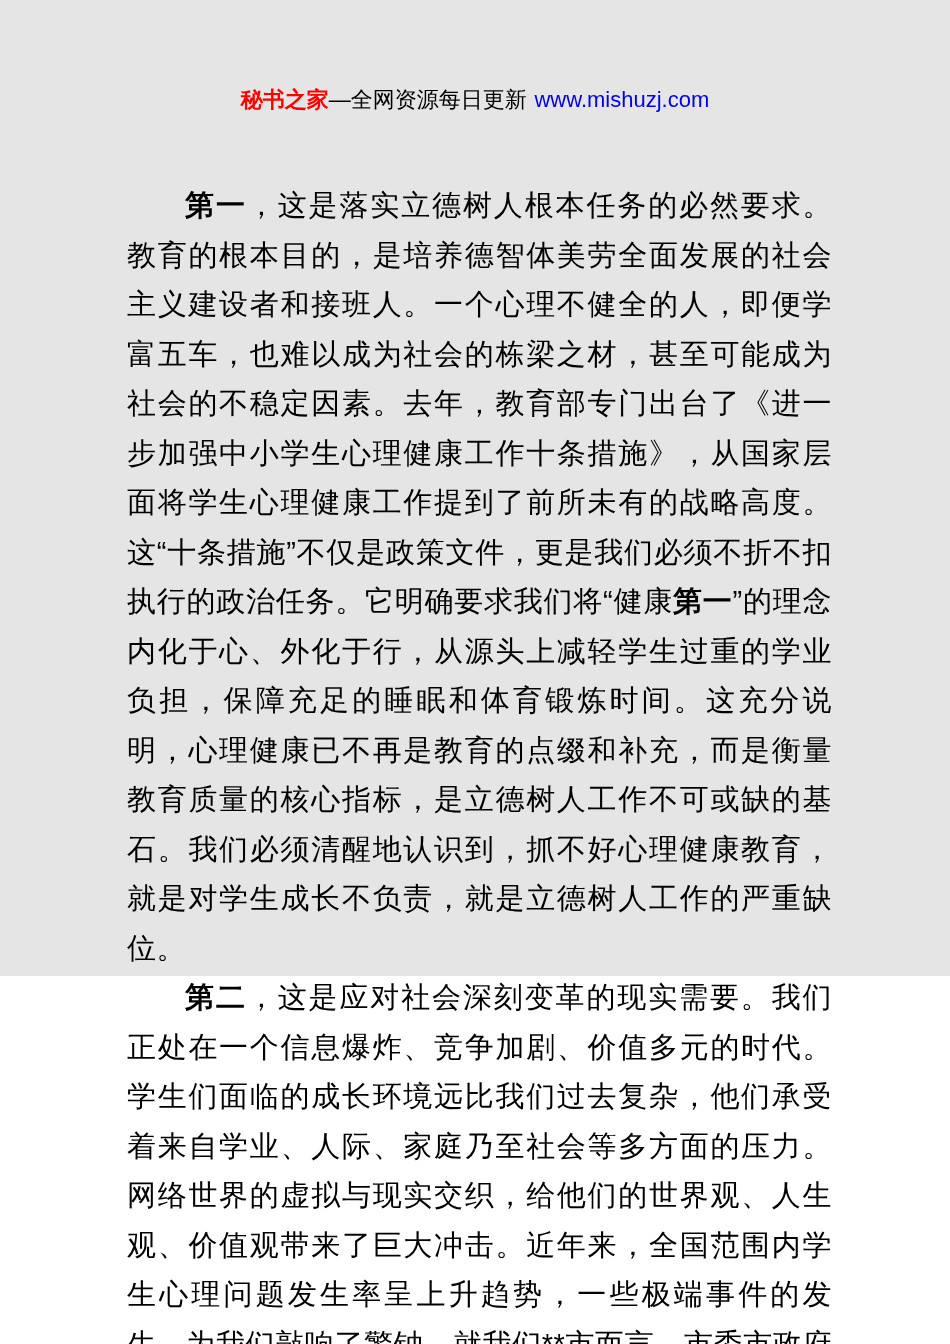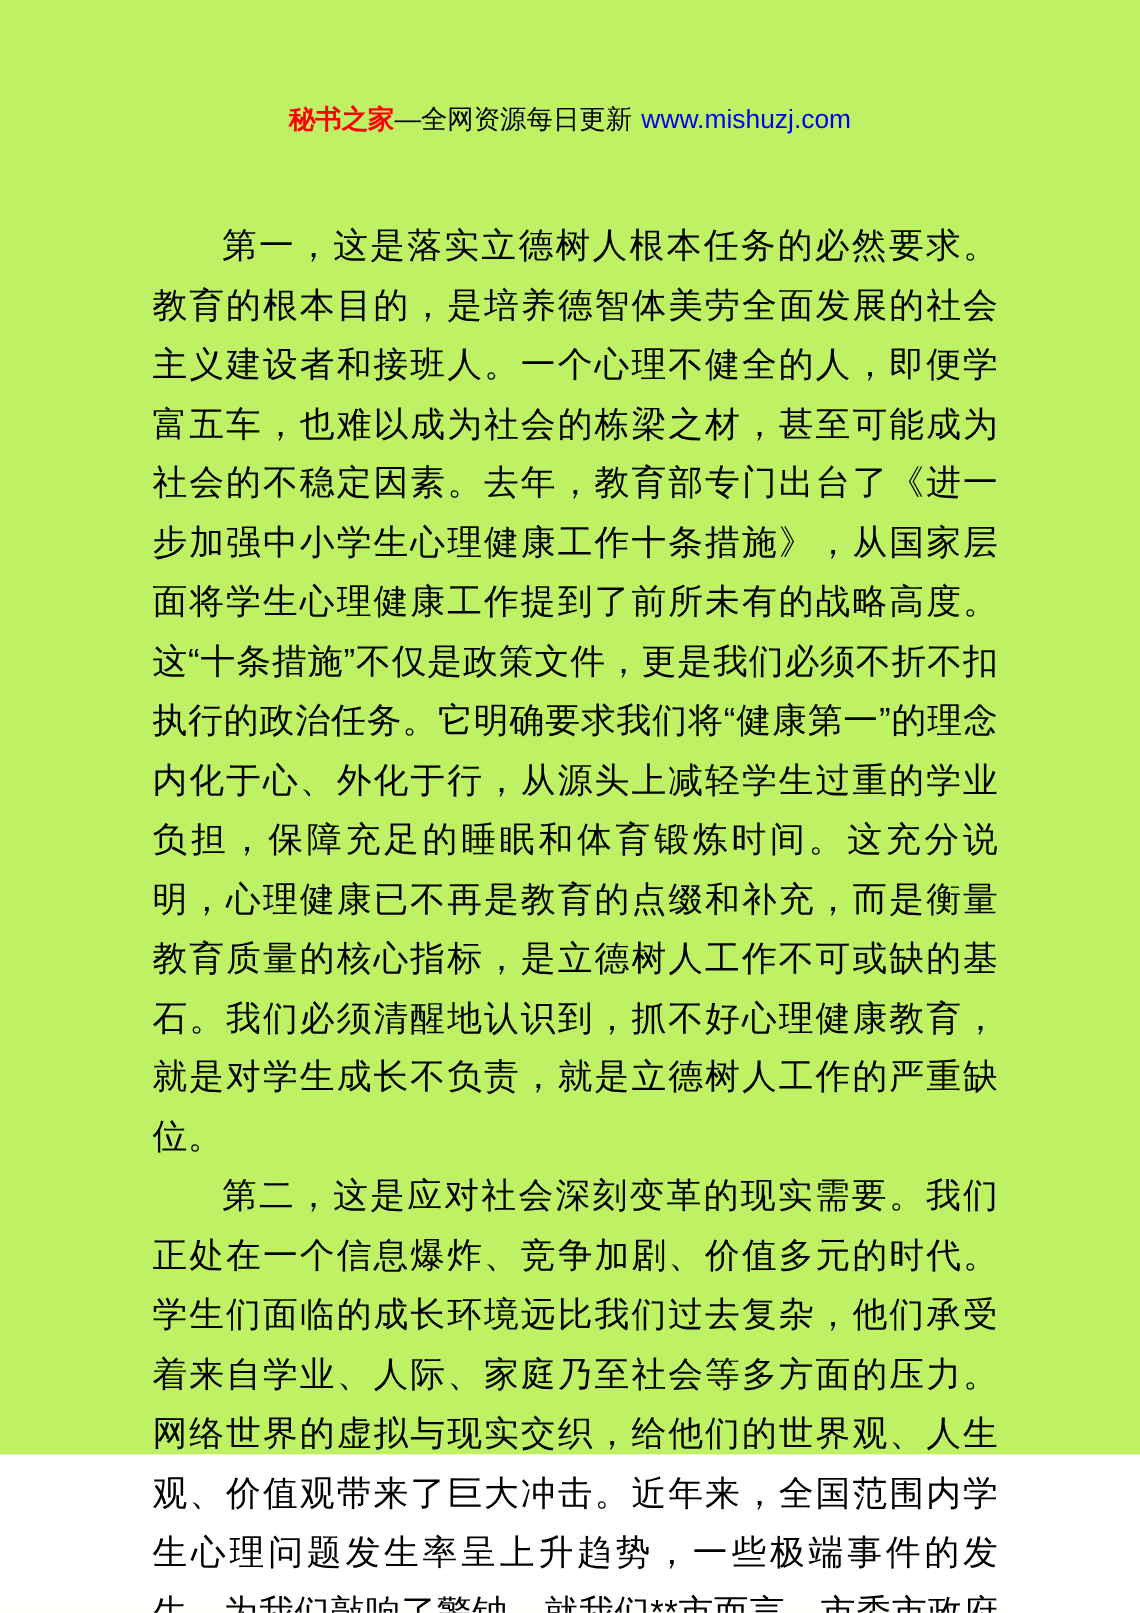--- a/index.html
+++ b/index.html
@@ -9,22 +9,22 @@
   }
   body {
     width: 950px;
     height: 1344px;
     overflow: hidden;
     font-family: "Liberation Sans", "DejaVu Sans", sans-serif;
     color: #000000;
   }
   .page {
     width: 950px;
-    height: 1212px;
-    background: #bef264;
+    height: 976px;
+    background: #e5e5e5;
     box-sizing: border-box;
   }
   .header {
     padding-top: 86px;
     text-align: center;
     font-size: 22px;
     line-height: 28px;
     white-space: nowrap;
   }
   .header .brand {
@@ -49,21 +49,21 @@
     line-height: 49.5px;
     text-align: justify;
     word-break: break-all;
     letter-spacing: 0.5px;
   }
   .para {
     margin: 0;
     text-indent: 2em;
   }
   .para .b {
-    font-weight: normal;
+    font-weight: bold;
   }
 </style>
 </head>
 <body>
 
 <div class="page">
   <div class="header"><span class="brand">秘书之家</span><span class="dash">—</span><span class="tagline">全网资源每日更新</span><a class="url">www.mishuzj.com</a></div>
 
   <div class="content">
     <p class="para"><span class="b">第一</span><span>，这是落实立德树人根本任务的必然要求。教育的根本目的，是培养德智体美劳全面发展的社会主义建设者和接班人。一个心理不健全的人，即便学富五车，也难以成为社会的栋梁之材，甚至可能成为社会的不稳定因素。去年，教育部专门出台了《进一步加强中小学生心理健康工作十条措施》，从国家层面将学生心理健康工作提到了前所未有的战略高度。这“十条措施”不仅是政策文件，更是我们必须不折不扣执行的政治任务。它明确要求我们将“健康</span><span class="b">第一</span><span>”的理念内化于心、外化于行，从源头上减轻学生过重的学业负担，保障充足的睡眠和体育锻炼时间。这充分说明，心理健康已不再是教育的点缀和补充，而是衡量教育质量的核心指标，是立德树人工作不可或缺的基石。我们必须清醒地认识到，抓不好心理健康教育，就是对学生成长不负责，就是立德树人工作的严重缺位。</span></p>

